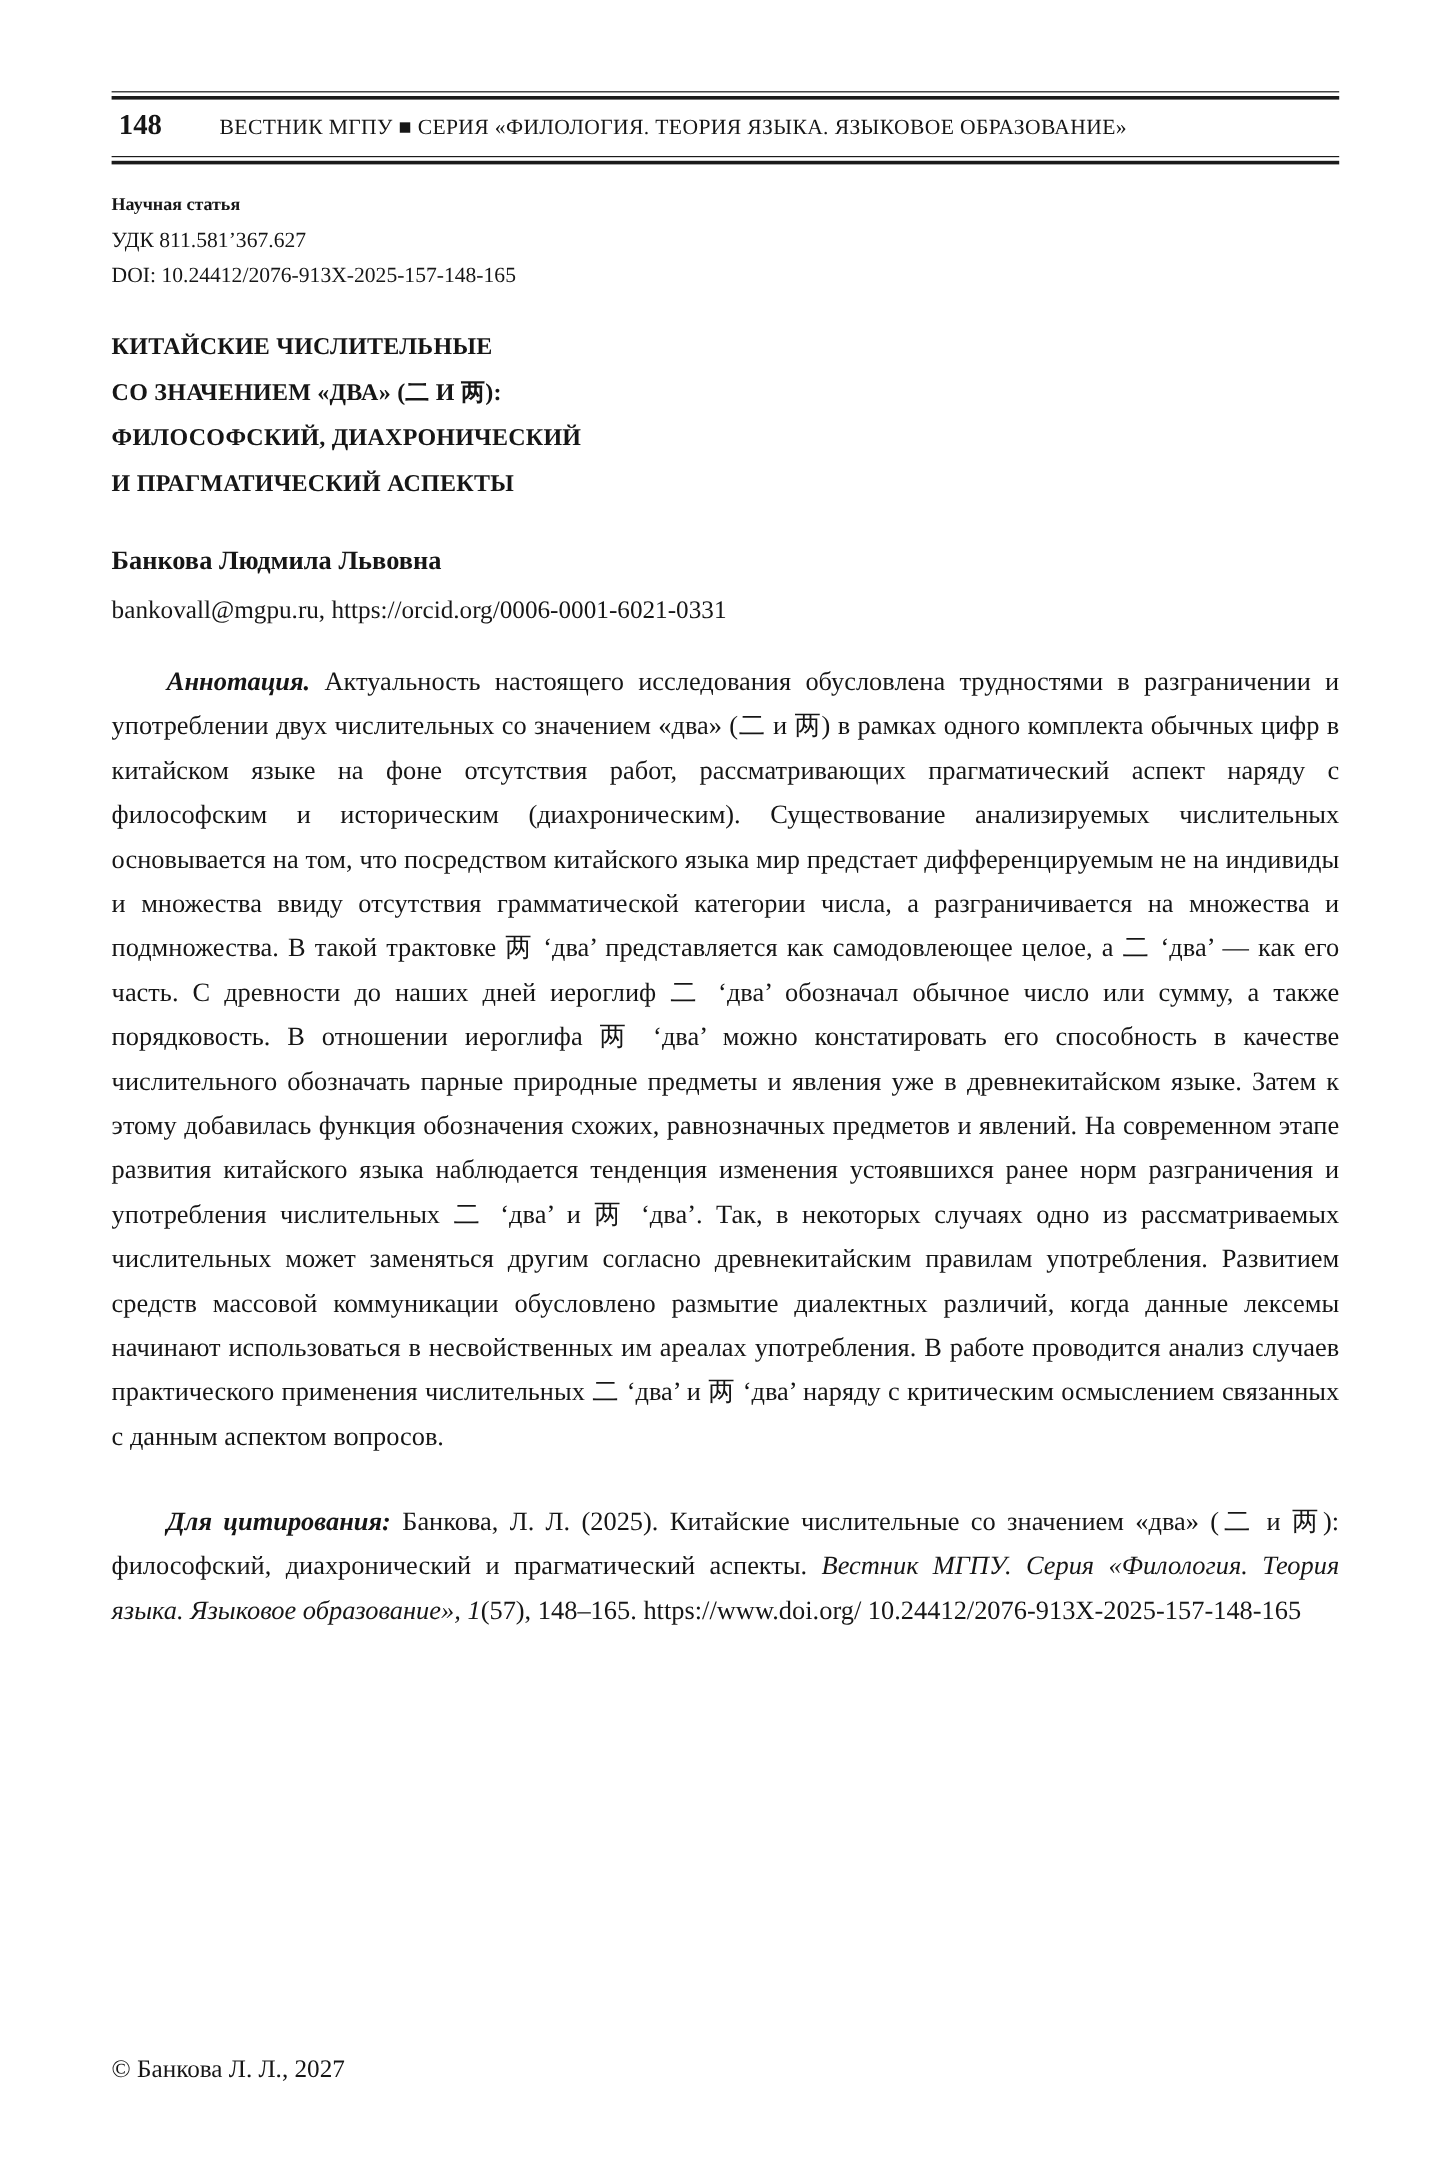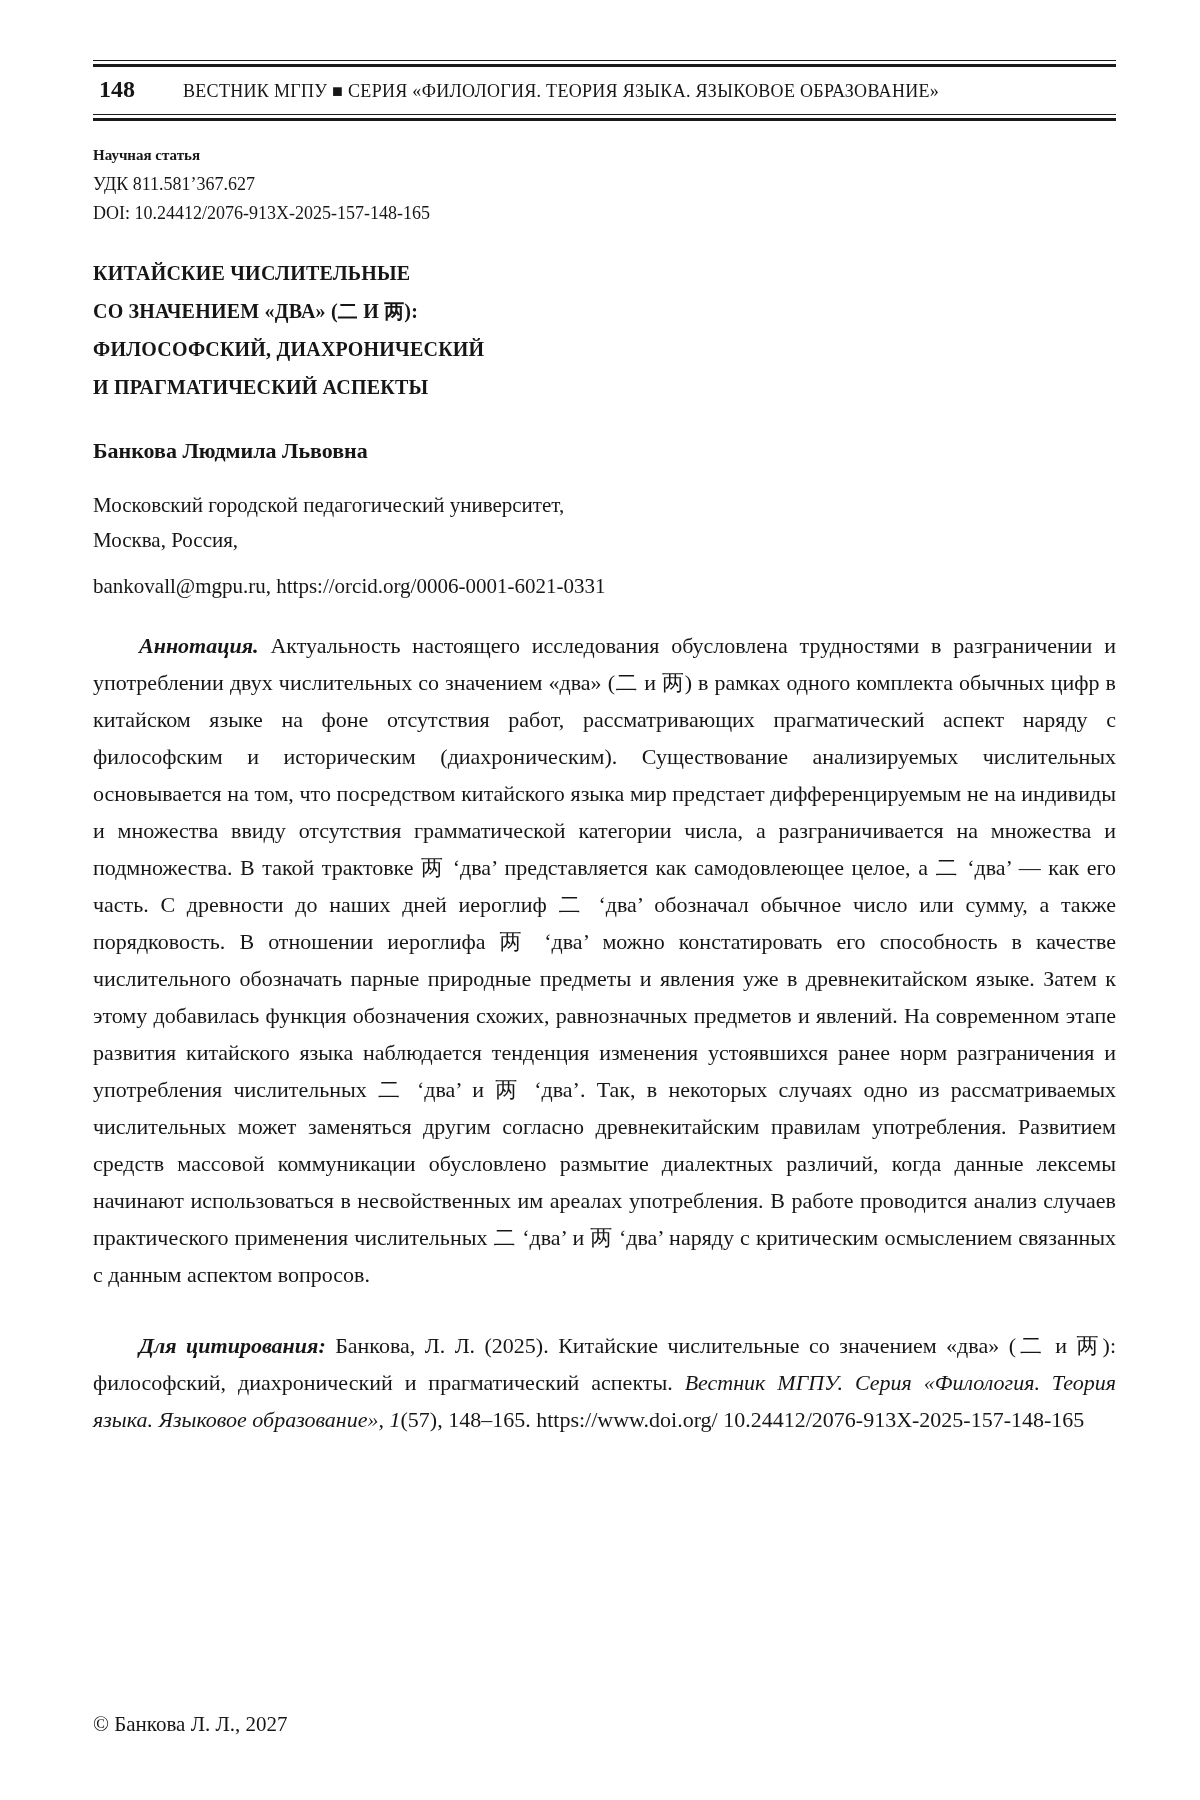--- a/index.html
+++ b/index.html
@@ -12,21 +12,21 @@
     height: 1800px;
     font-family: "Liberation Serif", "DejaVu Serif", serif;
     color: #161616;
     position: relative;
   }
   .page {
     position: relative;
     width: 1200px;
     height: 1800px;
     box-sizing: border-box;
-    padding: 60px 84px 0 93px;
+    padding: 76px 84px 0 93px;
   }
   .rule {
     height: 3px; 
     border-top: 1.5px solid #1b1b1b;
     border-bottom: 3px solid #1b1b1b;
   }
   .header-row {
     display: flex;
     align-items: baseline;
     padding: 9px 2px 11px 6px;
@@ -115,22 +115,20 @@
     <div class="udk">УДК 811.581’367.627</div>
     <div class="doi">DOI: 10.24412/2076-913X-2025-157-148-165</div>
   </div>
 
   <h1 class="title">КИТАЙСКИЕ ЧИСЛИТЕЛЬНЫЕ
 СО ЗНАЧЕНИЕМ «ДВА» (二 И 两):
 ФИЛОСОФСКИЙ, ДИАХРОНИЧЕСКИЙ
 И ПРАГМАТИЧЕСКИЙ АСПЕКТЫ</h1>
 
   <div class="author-name">Банкова Людмила Львовна</div>
-  <div class="affiliation">Московский городской педагогический университет,
-Москва, Россия,</div>
   <div class="contact">bankovall@mgpu.ru, https://orcid.org/0006-0001-6021-0331</div>
 
   <p class="para abstract"><span class="bi">Аннотация.</span><span> Актуальность настоящего исследования обусловлена трудностями в разграничении и употреблении двух числительных со значением «два» (二 и 两) в рамках одного комплекта обычных цифр в китайском языке на фоне отсутствия работ, рассматривающих прагматический аспект наряду с философским и историческим (диахроническим). Существование анализируемых числительных основывается на том, что посредством китайского языка мир предстает дифференцируемым не на индивиды и множества ввиду отсутствия грамматической категории числа, а разграничивается на множества и подмножества. В такой трактовке 两 ‘два’ представляется как самодовлеющее целое, а 二 ‘два’ — как его часть. С древности до наших дней иероглиф 二 ‘два’ обозначал обычное число или сумму, а также порядковость. В отношении иероглифа 两 ‘два’ можно констатировать его способность в качестве числительного обозначать парные природные предметы и явления уже в древнекитайском языке. Затем к этому добавилась функция обозначения схожих, равнозначных предметов и явлений. На современном этапе развития китайского языка наблюдается тенденция изменения устоявшихся ранее норм разграничения и употребления числительных 二 ‘два’ и 两 ‘два’. Так, в некоторых случаях одно из рассматриваемых числительных может заменяться другим согласно древнекитайским правилам употребления. Развитием средств массовой коммуникации обусловлено размытие диалектных различий, когда данные лексемы начинают использоваться в несвойственных им ареалах употребления. В работе проводится анализ случаев практического применения числительных 二 ‘два’ и 两 ‘два’ наряду с критическим осмыслением связанных с данным аспектом вопросов.</span></p>
 
 
   <p class="para citation"><span class="bi">Для цитирования:</span><span> Банкова, Л. Л. (2025). Китайские числительные со значением «два» (二 и 两): философский, диахронический и прагматический аспекты. </span><span class="it">Вестник МГПУ. Серия «Филология. Теория языка. Языковое образование», </span><span class="it">1</span><span>(57), 148–165. https://www.doi.org/ 10.24412/2076-913X-2025-157-148-165</span></p>
 
   <div class="copyright">© Банкова Л. Л., 2027</div>
 
 </div>

